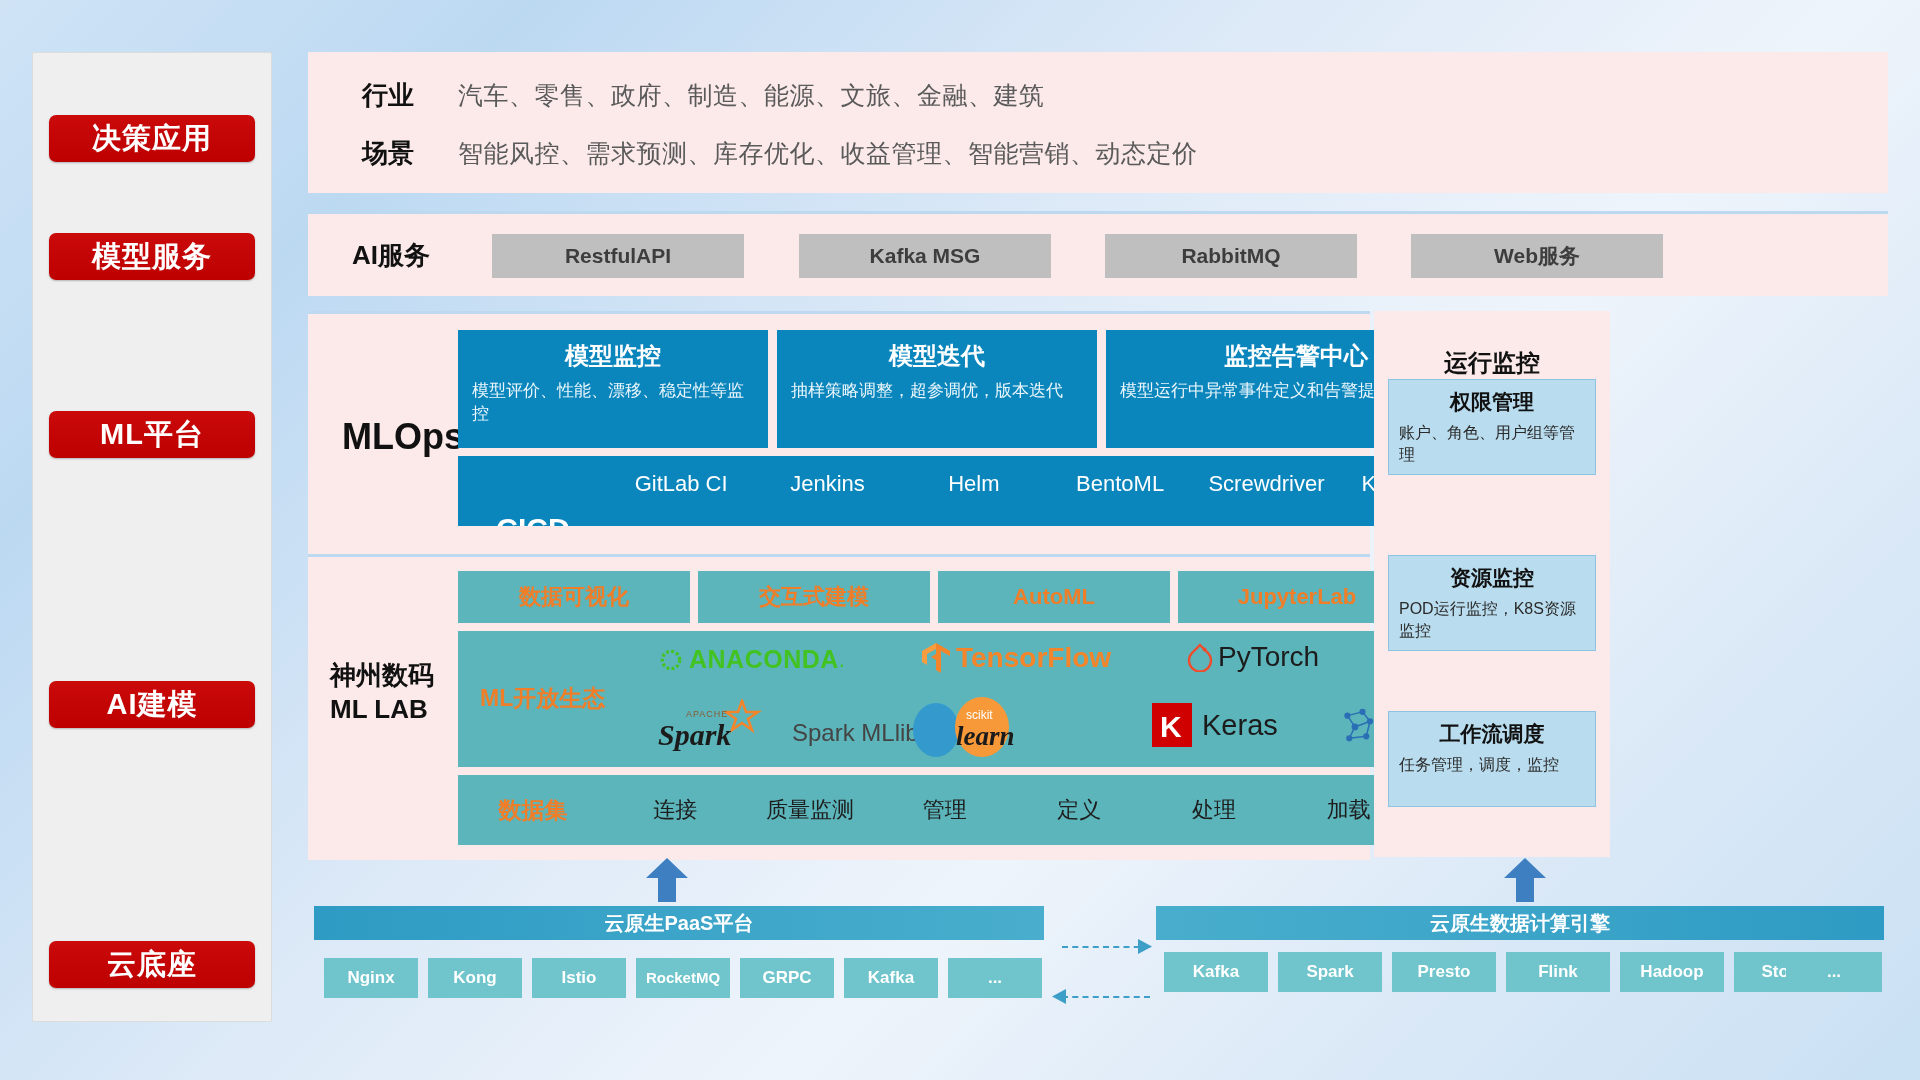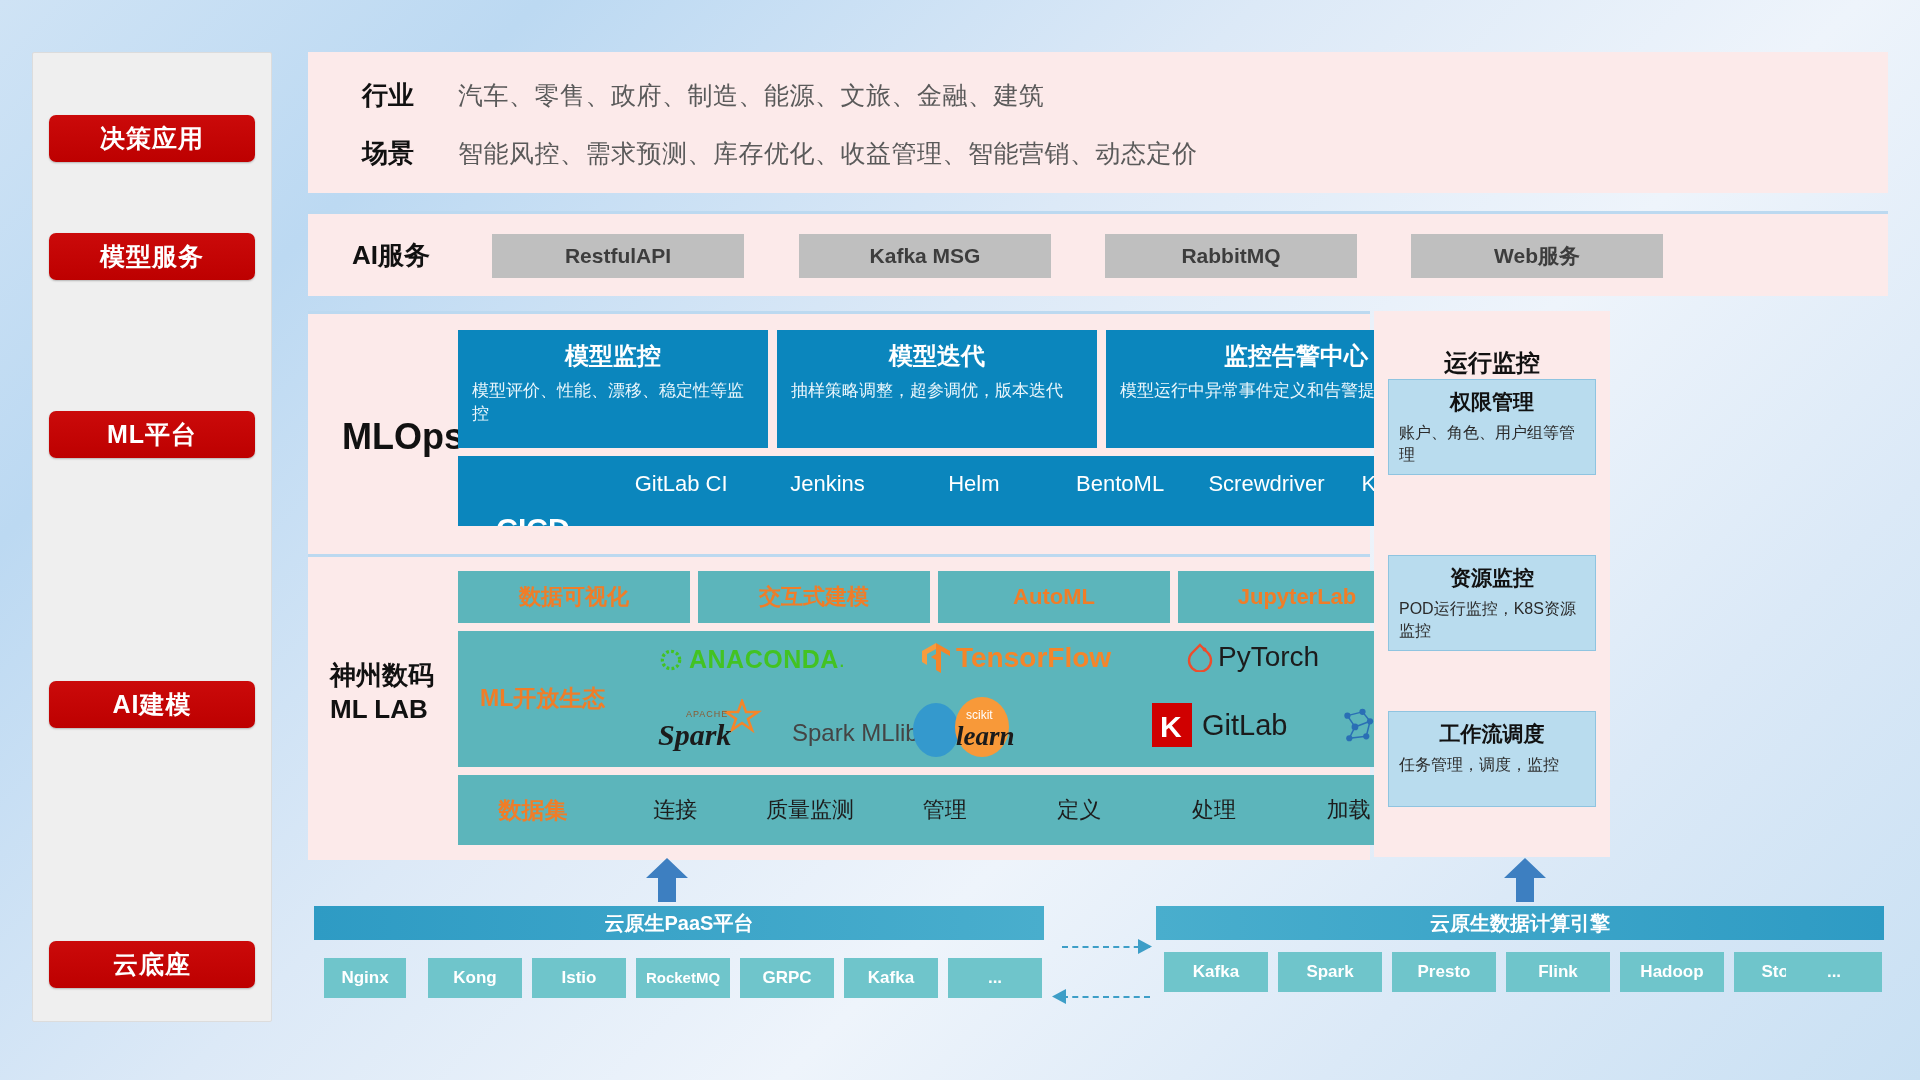--- a/index.html
+++ b/index.html
@@ -14,21 +14,21 @@
 
   
   .rail{
     position:absolute;left:32px;top:52px;width:238px;height:968px;
     background:#efefef;border:1px solid #dcdcdc;border-radius:2px;
   }
   .rail-btn{
     position:absolute;left:16px;width:206px;height:47px;
     background:linear-gradient(180deg,#cb0a0a 0%,#bd0000 100%);
     border-radius:7px;
-    color:#fff;font-size:25px;font-weight:bold;
+    color:#fff;font-size:29px;font-weight:bold;
     display:flex;align-items:center;justify-content:center;
     letter-spacing:1px;
     box-shadow:0 1px 2px rgba(0,0,0,.25);
   }
 
   
   .band{position:absolute;left:308px;background:#fceaea;border-top:3px solid #bcd9f0;}
   .band:first-of-type{border-top:none;}
 
   .row-label{font-size:26px;font-weight:bold;color:#111;}
@@ -239,21 +239,21 @@
           <text x="56" y="22" font-family="Liberation Sans, sans-serif" font-size="12" fill="#ffffff">scikit</text>
           <text x="46" y="48" font-family="Liberation Serif, serif" font-size="27" font-style="italic" font-weight="bold" fill="#1b1b1b">learn</text>
         </svg>
       </div>
 
       <div class="logo" style="left:692px;top:70px;">
         <svg width="44" height="48" viewBox="0 0 44 48">
           <rect x="2" y="2" width="40" height="44" fill="#d00000"></rect>
           <text x="10" y="36" font-family="Liberation Sans, sans-serif" font-size="30" font-weight="bold" fill="#ffffff">K</text>
         </svg>
-        <span class="txt" style="color:#1b1b1b;font-size:29px;margin-left:8px;font-weight:normal;">GitLab</span>
+        <span class="txt" style="color:#1b1b1b;font-size:29px;margin-left:8px;font-weight:normal;">Keras</span>
       </div>
 
       <div class="logo" style="left:880px;top:72px;">
         <svg width="44" height="42" viewBox="0 0 44 42">
           <g stroke="#2a6fb5" stroke-width="1.6">
             <line x1="10" y1="10" x2="26" y2="6"></line>
               <line x1="10" y1="10" x2="18" y2="22"></line>
             <line x1="26" y1="6" x2="34" y2="16"></line>
               <line x1="18" y1="22" x2="34" y2="16"></line>
             <line x1="18" y1="22" x2="12" y2="34"></line>
@@ -307,21 +307,21 @@
   <svg class="up-arrow" style="left:644px;top:856px;" width="46" height="46" viewBox="0 0 46 46">
     <polygon points="23,2 44,22 32,22 32,46 14,46 14,22 2,22" fill="#3d7fc1"></polygon>
   </svg>
   <svg class="up-arrow" style="left:1502px;top:856px;" width="46" height="46" viewBox="0 0 46 46">
     <polygon points="23,2 44,22 32,22 32,46 14,46 14,22 2,22" fill="#3d7fc1"></polygon>
   </svg>
 
   <div class="cloud-hdr left" style="left:314px;top:906px;width:730px;">云原生PaaS平台</div>
   <div class="cloud-hdr right" style="left:1156px;top:906px;width:728px;">云原生数据计算引擎</div>
 
-  <div class="cloud-chip" style="left:324px;top:958px;width:82px;">Nginx</div>
+  <div class="cloud-chip" style="left:324px;top:958px;width:94px;">Nginx</div>
   <div class="cloud-chip" style="left:428px;top:958px;width:94px;">Kong</div>
   <div class="cloud-chip" style="left:532px;top:958px;width:94px;">Istio</div>
   <div class="cloud-chip" style="left:636px;top:958px;width:94px;font-size:15px;">RocketMQ</div>
   <div class="cloud-chip" style="left:740px;top:958px;width:94px;">GRPC</div>
   <div class="cloud-chip" style="left:844px;top:958px;width:94px;">Kafka</div>
   <div class="cloud-chip" style="left:948px;top:958px;width:94px;">...</div>
 
   <div class="dash" style="left:1062px;top:946px;width:88px;"></div>
   <svg style="position:absolute;left:1138px;top:938px;" width="16" height="17" viewBox="0 0 16 17">
     <polygon points="0,1 14,8.5 0,16" fill="#3d9ec7"></polygon>

